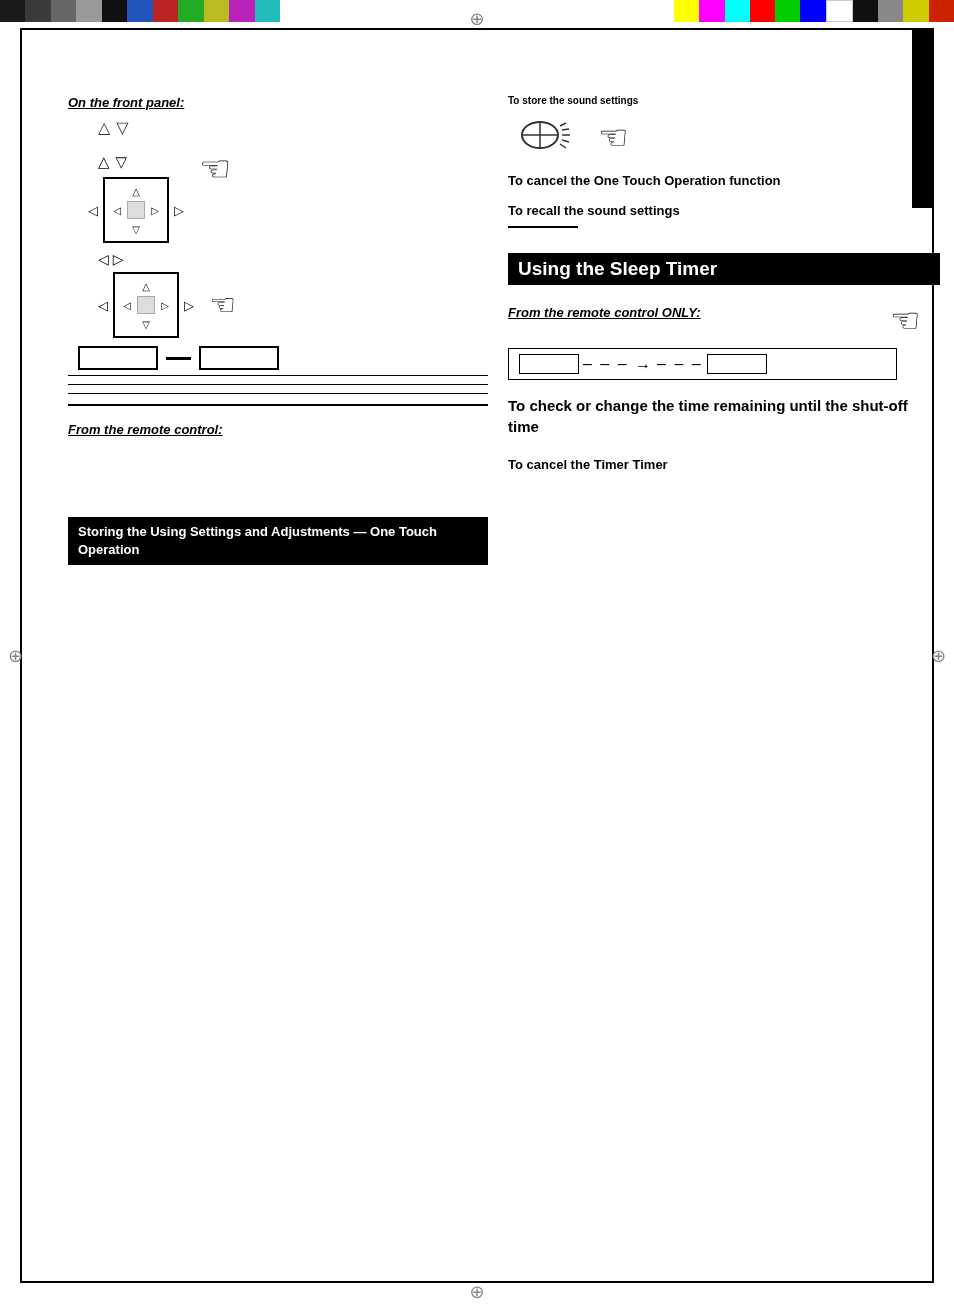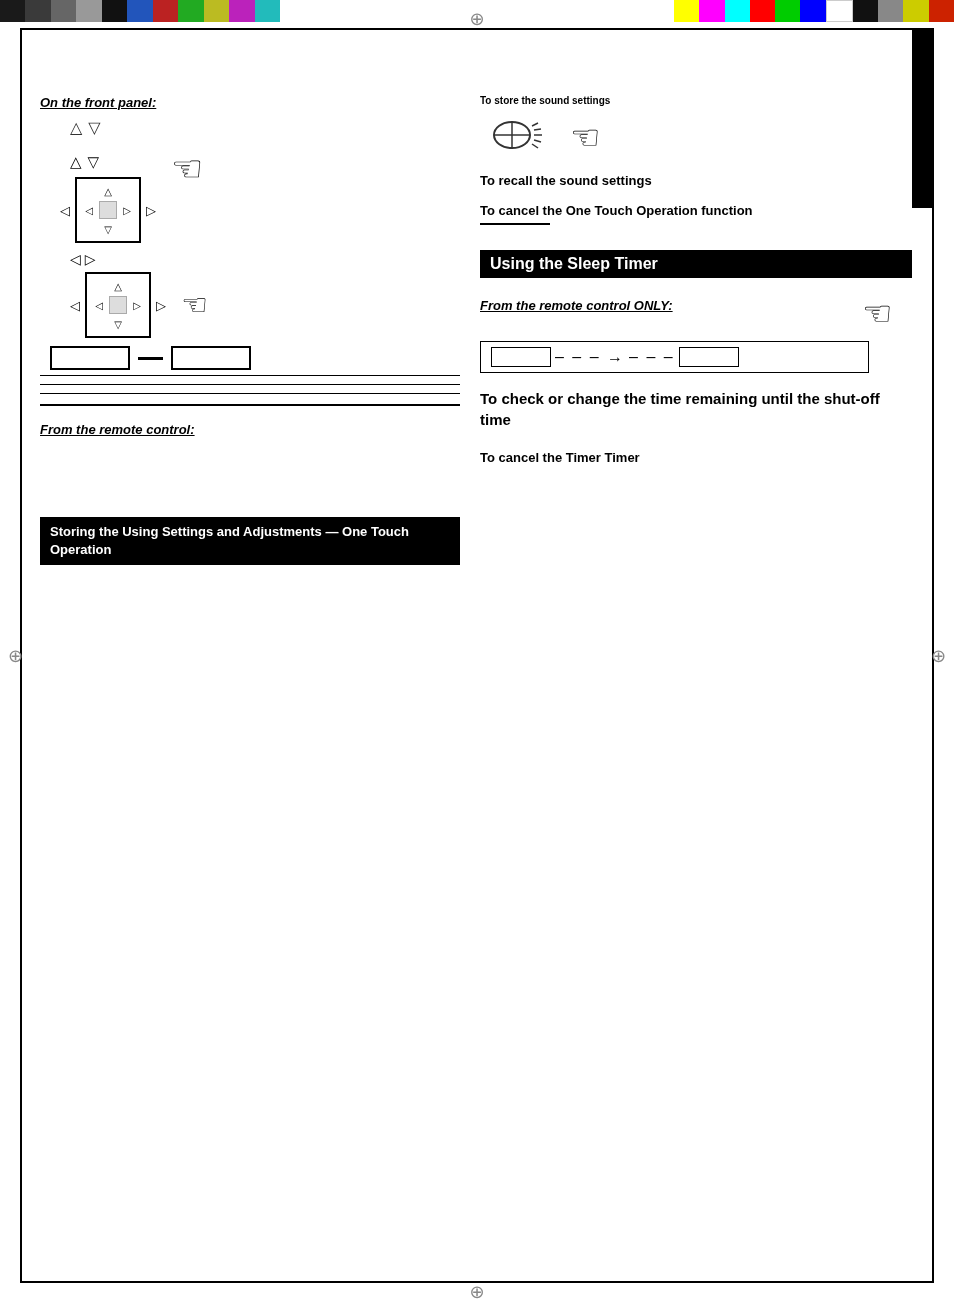--- a/index.html
+++ b/index.html
@@ -85,20 +85,21 @@
       left: 40px;
       right: 42px;
       bottom: 40px;
     }
 
     
     .columns {
       display: flex;
       gap: 10px;
       width: 100%;
+      margin-left: 28px;
     }
     .col-left {
       width: 420px;
       flex-shrink: 0;
     }
     .col-right {
       flex: 1;
     }
 
     
@@ -312,27 +313,27 @@
             <line x1="44" y1="14" x2="51" y2="13" stroke="#333" stroke-width="1.5"></line>
             <line x1="44" y1="19" x2="52" y2="19" stroke="#333" stroke-width="1.5"></line>
             <line x1="44" y1="24" x2="51" y2="26" stroke="#333" stroke-width="1.5"></line>
             <line x1="42" y1="28" x2="48" y2="32" stroke="#333" stroke-width="1.5"></line>
           </svg>
         </div>
 
         <div style="font-size:34px; transform: scaleX(-1);">☞</div>
       </div>
 
+      <div style="font-size:13px; font-weight:bold; margin: 15px 0 5px 0;">To cancel the One Touch Operation function</div>
+
       <div style="font-size:13px; font-weight:bold; margin: 15px 0 8px 0;">To recall the sound settings</div>
 
-      <div style="font-size:13px; font-weight:bold; margin: 15px 0 5px 0;">To cancel the One Touch Operation function</div>
-
       <div style="width:70px; height:2px; background:#000; margin: 5px 0 20px 0;"></div>
 
-      <div style="background:#000; color:#fff; font-size:16px; font-weight:bold; padding:5px 10px; margin: 25px 0 15px 0; display:block;">Using the Sleep Timer</div>
+      <div style="background:#000; color:#fff; font-size:19px; font-weight:bold; padding:5px 10px; margin: 25px 0 15px 0; display:block;">Using the Sleep Timer</div>
 
       <div style="display:flex; align-items:flex-start; justify-content:space-between; margin-bottom:8px;gap:16px;">
         <div class="italic-bold" style="margin-top:5px;">From the remote control ONLY:</div>
 
         <div style="font-size:34px; transform: scaleX(-1); margin-right:20px;">☞</div>
       </div>
 
       <div style="border:1px solid #000; padding:5px 10px; display:flex; align-items:center; gap:4px; margin: 8px 0 15px 0; width: 90%;">
         <div style="border:1px solid #000; padding:2px 8px; min-width:60px; height:20px; display:inline-block;"></div>
         <span style="font-size:16px; letter-spacing:2px; color:#000;">– – – →</span>

